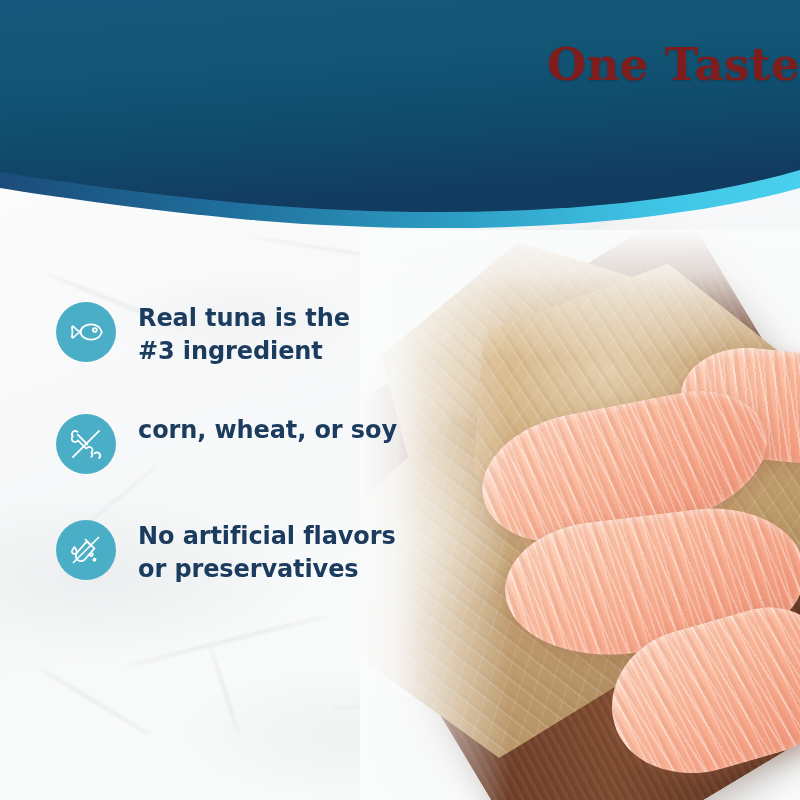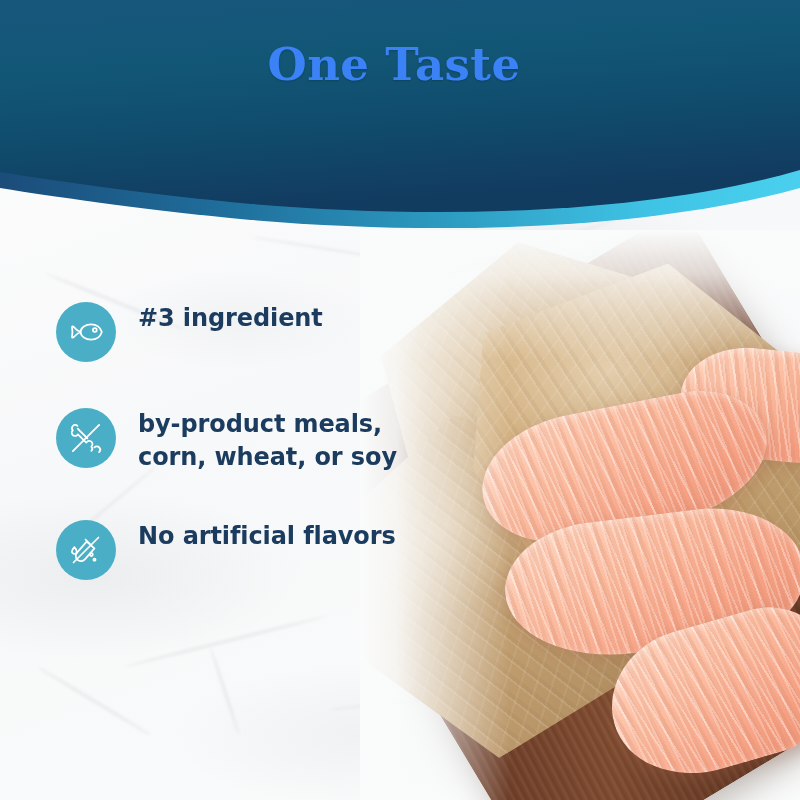--- a/index.html
+++ b/index.html
@@ -175,24 +175,24 @@
   .header-wrap {
     position: absolute;
     left: 0; top: 0;
     width: 800px;
     height: 240px;
   }
   .header-svg { position: absolute; left: 0; top: 0; }
 
   .headline {
     position: absolute;
-    left: 0; right: 12px;
+    left: 0; right: 0;
     top: 38px;
-    text-align: center;
-    color: #3b82f6;
+    text-align: right;
+    color: #7f1d1d;
     font-family: "DejaVu Serif", "Liberation Serif", serif;
     font-weight: bold;
     font-size: 45px;
     line-height: 54px;
     letter-spacing: 0.4px;
     text-shadow: 0 1px 2px rgba(0,0,0,0.18);
     z-index: 4;
   }
   .headline .ln { display: block; white-space: nowrap; }
   .headline .tm {
@@ -317,49 +317,50 @@
 
     <div class="feature">
       <div class="f-icon">
         <svg width="40" height="40" viewBox="0 0 48 48" fill="none" stroke="#ffffff" stroke-width="2.1" stroke-linecap="round" stroke-linejoin="round">
           <path d="M17.5 24c0-5.2 6.2-9.2 12.6-9.2 6.5 0 11.4 4.1 12.9 9.2-1.5 5.1-6.4 9.2-12.9 9.2-6.4 0-12.6-4-12.6-9.2z"></path>
           <path d="M17.5 24c-2.6-1-6.2-3.6-8.4-6.4-0.7-0.9-2-0.4-1.9 0.7 0.3 2.6 0.5 4.4 0.5 5.7s-0.2 3.1-0.5 5.7c-0.1 1.1 1.2 1.6 1.9 0.7 2.2-2.8 5.8-5.4 8.4-6.4z"></path>
           <circle cx="34.6" cy="21.6" r="2.3"></circle>
         </svg>
       </div>
       <div class="f-text">
+        <span class="ln">Real tuna is the</span>
         <span class="ln">#3 ingredient</span>
       </div>
     </div>
 
     <div class="feature">
       <div class="f-icon">
         <svg width="42" height="42" viewBox="0 0 48 48" fill="none" stroke="#ffffff" stroke-width="2.1" stroke-linecap="round" stroke-linejoin="round">
           <path d="M14.6 13.4c-1.6-1.6-4.1-1.5-5.6 0.1-1.4 1.5-1.4 3.8 0 5.3-1.6 1.4-1.8 3.9-0.4 5.5 1.5 1.7 4.1 1.8 5.7 0.2l0.9-0.9 10.1 10.1 0.9-0.9c1.6-1.6 4.2-1.5 5.7 0.2 1.4 1.6 1.2 4.1-0.4 5.5 1.4 1.5 1.4 3.8 0 5.3" transform="translate(0.5,-2.4) scale(0.94)"></path>
           <path d="M14.6 13.4l1 1 10 10"></path>
           <path d="M33.6 34.6c1.5-1.5 4-1.5 5.5 0.1 1.4 1.5 1.4 3.9-0.1 5.4"></path>
           <line x1="9" y1="39" x2="39" y2="9"></line>
         </svg>
       </div>
       <div class="f-text">
-        <span class="ln">by-product meals,</span>
         <span class="ln">corn, wheat, or soy</span>
       </div>
     </div>
 
     <div class="feature">
       <div class="f-icon">
         <svg width="40" height="40" viewBox="0 0 48 48" fill="none" stroke="#ffffff" stroke-width="2.1" stroke-linecap="round" stroke-linejoin="round">
           <path d="M19.6 11.6l8.8 8.8-12.4 12.4a6.2 6.2 0 0 1-8.8-8.8z" transform="translate(6,2) rotate(-4 24 24)"></path>
           <line x1="17.4" y1="9.4" x2="24.6" y2="16.6" transform="translate(6,2)"></line>
           <circle cx="30.5" cy="29.5" r="1.7"></circle>
           <circle cx="34.2" cy="35.6" r="1.3"></circle>
           <path d="M13.4 24.8c0 1.6-1.3 2.9-2.9 2.9s-2.9-1.3-2.9-2.9c0-1.8 2.9-5.2 2.9-5.2s2.9 3.4 2.9 5.2z" transform="translate(-0.5,1)"></path>
           <line x1="9" y1="39" x2="39" y2="9"></line>
         </svg>
       </div>
       <div class="f-text">
         <span class="ln">No artificial flavors</span>
+        <span class="ln">or preservatives</span>
       </div>
     </div>
 
   </div>
 </div>
 
 </body></html>

